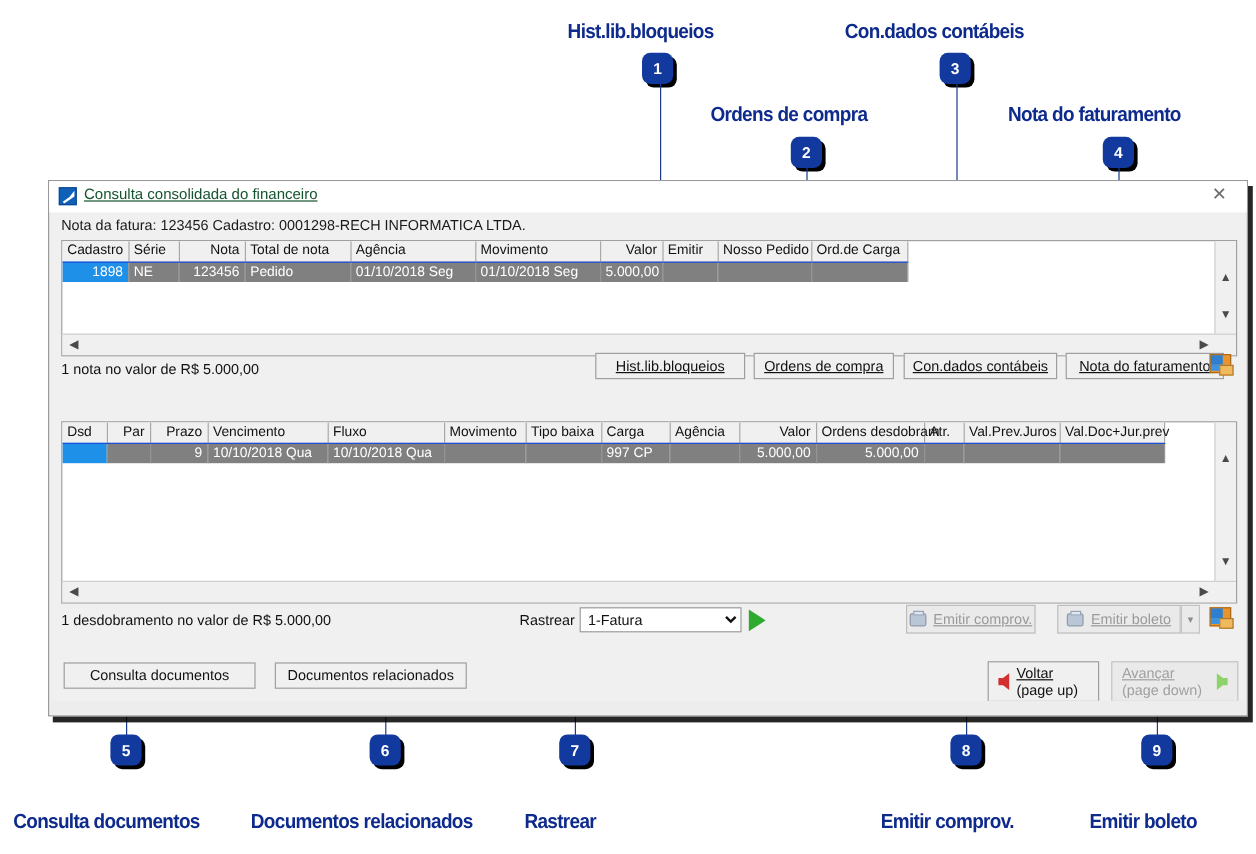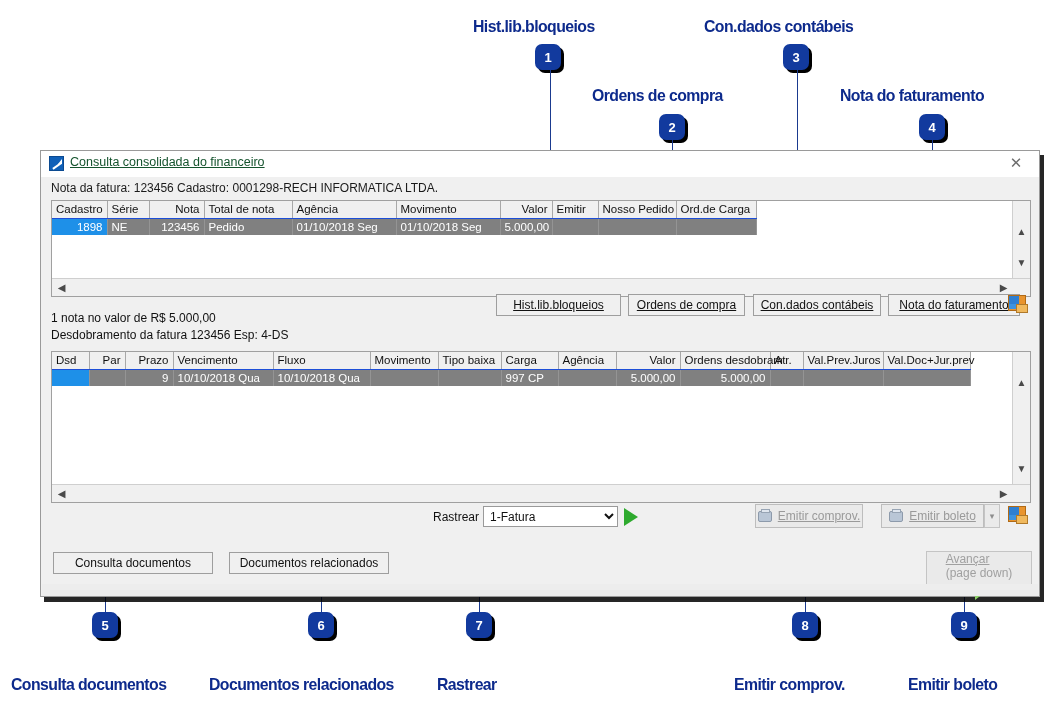--- a/index.html
+++ b/index.html
@@ -221,42 +221,41 @@
     <div class="vscroll">
       <div class="ar up">▲</div>
       <div class="ar dn">▼</div>
     </div>
     <div class="hscroll">
       <div class="al">◀</div>
       <div class="ar2">▶</div>
     </div>
   </div>
 
-  <div class="info" style="left:10px;top:160px;">1 nota no valor de R$ 5.000,00</div>
+  <div class="info" style="left:10px;top:150px;">1 nota no valor de R$ 5.000,00</div>
 
   <div class="btn" style="left:455px;top:143px;width:125px;height:22px;">
       <span class="u">Hist.lib.bloqueios</span>
     </div>
   <div class="btn" style="left:587px;top:143px;width:117px;height:22px;">
       <span class="u">Ordens de compra</span>
     </div>
   <div class="btn" style="left:712px;top:143px;width:128px;height:22px;">
       <span class="u">Con.dados contábeis</span>
     </div>
   <div class="btn" style="left:847px;top:143px;width:132px;height:22px;">
       <span class="u">Nota do faturamento</span>
     </div>
   <div class="icobtn" style="left:967px;top:144px;">
     <div class="sq"></div>
       <div class="gr2"></div>
       <div class="gr3"></div>
       <div class="fld"></div>
   </div>
 
-  <div class="info" style="left:10px;top:177px;">Desdobramento da fatura    123456 Esp:   4-DS</div>
 
   <div class="grid-wrap g2">
     <table class="gr" style="width:910px">
       <colgroup>
         <col style="width:37px">
           <col style="width:36px">
           <col style="width:48px">
         <col style="width:100px">
           <col style="width:97px">
           <col style="width:68px">
@@ -309,20 +308,21 @@
     <div class="vscroll">
       <div class="ar up" style="top:22px">▲</div>
       <div class="ar dn" style="bottom:8px">▼</div>
     </div>
     <div class="hscroll">
       <div class="al">◀</div>
       <div class="ar2">▶</div>
     </div>
   </div>
 
+  <div class="info" style="left:10px;top:359px;">1 desdobramento no valor de R$ 5.000,00</div>
 
   <div class="info" style="left:392px;top:359px;">Rastrear</div>
   <select class="ras" style="left:442px;top:355px;width:135px;height:21px;">
     <option>1-Fatura</option>
   </select>
   <div class="playbtn" style="left:583px;top:357px;"></div>
 
   <div class="btn dis" style="left:714px;top:353px;width:108px;height:24px;gap:6px;">
     <span class="printico"></span>
     <span class="u">Emitir comprov.</span>
@@ -339,21 +339,28 @@
       <div class="fld"></div>
   </div>
 
   <div class="btn" style="left:12px;top:401px;width:160px;height:22px;">
       <span>Consulta documentos</span>
     </div>
   <div class="btn" style="left:188px;top:401px;width:160px;height:22px;">
       <span>Documentos relacionados</span>
     </div>
 
-  <div class="navbtn dis" style="left:885px;top:400px;width:106px;height:34px;justify-content:space-between;flex-direction:column;">
+  <div class="navbtn" style="left:782px;top:400px;width:93px;height:34px;">
+    <span class="arrow-l"></span>
+    <span style="text-align:left">
+      <span class="navtxt u" style="display:block">Voltar</span>
+      <span class="navtxt" style="display:block">(page up)</span>
+    </span>
+  </div>
+  <div class="navbtn dis" style="left:885px;top:400px;width:106px;height:34px;justify-content:space-between;">
     <span style="text-align:left">
       <span class="navtxt u" style="display:block">Avançar</span>
       <span class="navtxt" style="display:block">(page down)</span>
     </span>
     <span class="arrow-r"></span>
   </div>
 
   <div class="bottom-strip">
     <div class="ghost">&nbsp;</div>
   </div>

